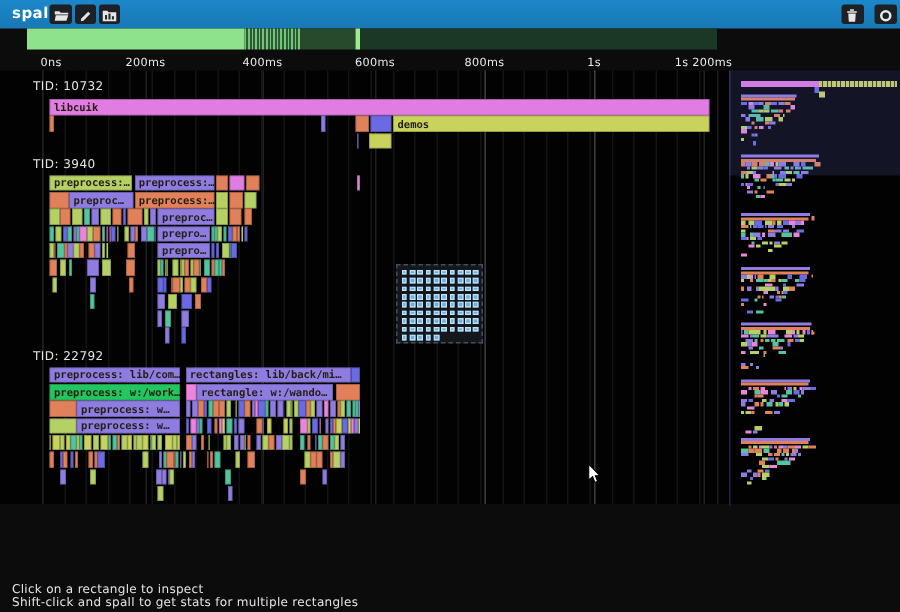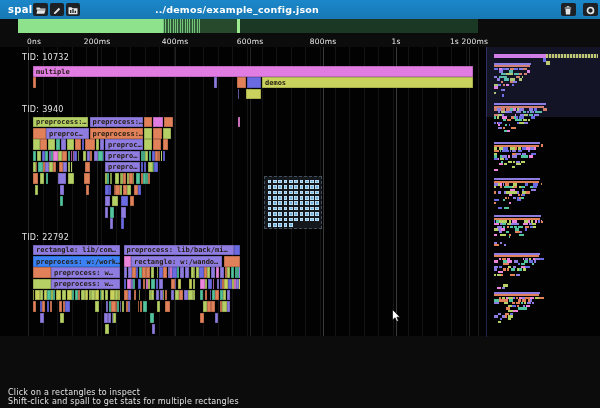--- a/index.html
+++ b/index.html
@@ -43,21 +43,20 @@
           </svg></span>
     </div>
     <div class="hbtn" style="left:66px">
       <span><svg width="10" height="9" viewBox="0 0 10 9">
             <path d="M0.5 1.2 h3 l1 1 h5 v6 h-9 z" fill="#e6e6e6"></path>
             <rect x="2" y="4" width="1.4" height="3" fill="#2a2e33"></rect>
             <rect x="4.3" y="3" width="1.4" height="4" fill="#2a2e33"></rect>
             <rect x="6.6" y="4.8" width="1.4" height="2.2" fill="#2a2e33"></rect>
           </svg></span>
     </div>
-    <span id="file-path">../demos/example_config.json</span>
     <div class="hbtn" style="left:560.5px;width:15px">
       <span><svg width="8" height="9" viewBox="0 0 8 9">
             <rect x="2.7" y="0.2" width="2.6" height="1" fill="#e6e6e6"></rect>
             <rect x="0.8" y="1.5" width="6.4" height="1" fill="#e6e6e6"></rect>
             <path d="M1.5 3 h5 l-0.4 5.5 h-4.2 z" fill="#e6e6e6"></path>
           </svg></span>
     </div>
     <div class="hbtn" style="left:582.5px;width:15px">
       <span><svg width="9" height="9" viewBox="0 0 9 9">
             <circle cx="4.5" cy="4.5" r="3" fill="none" stroke="#e6e6e6" stroke-width="1.7"></circle>
@@ -121,21 +120,21 @@
       <div class="gline" style="left: 323px; top: 47px; height: 289px; background: rgb(33, 33, 33);"></div>
       <div class="gline" style="left: 396px; top: 47px; height: 289px; background: rgb(33, 33, 33);"></div>
       <div class="gline" style="left: 469px; top: 47px; height: 289px; background: rgb(33, 33, 33);"></div>
       <div class="gline" style="left: 323px; top: 47px; height: 289px; background: rgb(58, 58, 58);"></div>
       <div class="gline" style="left: 396px; top: 47px; height: 289px; background: rgb(58, 58, 58);"></div>
       <div class="gline" style="left: 478px; top: 47px; height: 289px; background: rgb(27, 27, 27);"></div>
     </div>
   <div id="tracks">
       <div class="track-label" style="left: 22px; top: 53px;">TID: 10732</div>
       <div class="seg" style="left: 33px; top: 66px; width: 440px; height: 10.5px; background: rgb(224, 124, 226);">
-        <span>multiple</span>
+        <span>libcuik</span>
       </div>
       <div class="seg" style="left: 33px; top: 77.3px; width: 2.5px; height: 10.5px; background: rgb(224, 129, 90);"></div>
       <div class="seg" style="left: 214px; top: 77.3px; width: 2.5px; height: 10.5px; background: rgb(143, 124, 224);"></div>
       <div class="seg" style="left: 236.5px; top: 77.3px; width: 9px; height: 10.5px; background: rgb(224, 129, 90);"></div>
       <div class="seg" style="left: 247px; top: 77.3px; width: 13.5px; height: 10.5px; background: rgb(106, 106, 226);"></div>
       <div class="seg" style="left: 262px; top: 77.3px; width: 211px; height: 10.5px; background: rgb(201, 210, 92);">
         <span>demos</span>
       </div>
       <div class="seg" style="left: 237.5px; top: 88.6px; width: 1.5px; height: 10.5px; background: rgb(143, 124, 224);"></div>
       <div class="seg" style="left: 246px; top: 88.6px; width: 14.5px; height: 10.5px; background: rgb(201, 210, 92);"></div>
@@ -268,27 +267,27 @@
       <div class="seg" style="left: 111.5px; top: 195.8px; width: 6.5px; height: 10.5px; background: rgb(181, 209, 101);"></div>
       <div class="seg" style="left: 120.5px; top: 195.8px; width: 7.5px; height: 10.5px; background: rgb(106, 106, 226);"></div>
       <div class="seg" style="left: 129.5px; top: 195.8px; width: 4.5px; height: 10.5px; background: rgb(224, 129, 90);"></div>
       <div class="seg" style="left: 105px; top: 207.1px; width: 3px; height: 10.5px; background: rgb(143, 124, 224);"></div>
       <div class="seg" style="left: 109.5px; top: 207.1px; width: 4.5px; height: 10.5px; background: rgb(82, 196, 158);"></div>
       <div class="seg" style="left: 120.5px; top: 207.1px; width: 5.5px; height: 10.5px; background: rgb(143, 124, 224);"></div>
       <div class="seg" style="left: 109.5px; top: 218.4px; width: 3.5px; height: 10.5px; background: rgb(143, 124, 224);"></div>
       <div class="seg" style="left: 120.5px; top: 218.4px; width: 3.5px; height: 10.5px; background: rgb(106, 106, 226);"></div>
       <div class="track-label" style="left: 22px; top: 232.5px;">TID: 22792</div>
       <div class="seg" style="left: 33px; top: 244.7px; width: 87px; height: 10.5px; background: rgb(143, 124, 224);">
-        <span>rectangle: lib/com…</span>
+        <span>preprocess: lib/com…</span>
       </div>
       <div class="seg" style="left: 123.5px; top: 244.7px; width: 110px; height: 10.5px; background: rgb(143, 124, 224);">
-        <span>preprocess: lib/back/mi…</span>
+        <span>rectangles: lib/back/mi…</span>
       </div>
       <div class="seg" style="left: 233.5px; top: 244.7px; width: 6px; height: 10.5px; background: rgb(106, 106, 226);"></div>
-      <div class="seg" style="left: 33px; top: 256px; width: 87px; height: 10.5px; background: #3b82f6;">
+      <div class="seg" style="left: 33px; top: 256px; width: 87px; height: 10.5px; background: #22c55e;">
         <span>preprocess: w:/work…</span>
       </div>
       <div class="seg" style="left: 123.5px; top: 256px; width: 7px; height: 10.5px; background: rgb(236, 132, 220);"></div>
       <div class="seg" style="left: 131px; top: 256px; width: 91px; height: 10.5px; background: rgb(143, 124, 224);">
         <span>rectangle: w:/wando…</span>
       </div>
       <div class="seg" style="left: 224px; top: 256px; width: 15.5px; height: 10.5px; background: rgb(224, 129, 90);"></div>
       <div class="seg" style="left: 33px; top: 267.3px; width: 17.5px; height: 10.5px; background: rgb(224, 129, 90);"></div>
       <div class="seg" style="left: 51px; top: 267.3px; width: 69px; height: 10.5px; background: rgb(143, 124, 224);">
         <span>preprocess: w…</span>
@@ -890,16 +889,16 @@
       <div style="position: absolute; left: 486px; top: 47px; width: 114px; height: 70px; background: rgba(128, 136, 255, 0.14); pointer-events: none;"></div>
     </div>
 
   <div id="cursor" style="left: 391.5px; top: 308px;">
     <svg width="9" height="14" viewBox="0 0 9 14">
         <path d="M0.5 0.5 L0.5 11 L3.1 8.8 L4.6 12.6 L6.4 11.8 L4.9 8.2 L8 8.2 Z" fill="#ffffff" stroke="#000" stroke-width="0.7"></path>
       </svg>
   </div>
 
   <div id="footer">
-    <div class="statusline" style="top:387.5px">Click on a rectangles to inspect</div>
+    <div class="statusline" style="top:387.5px">Click on a rectangle to inspect</div>
     <div class="statusline" style="top:396.5px">Shift-click and spall to get stats for multiple rectangles</div>
   </div>
 </div>
 
 </body></html>

